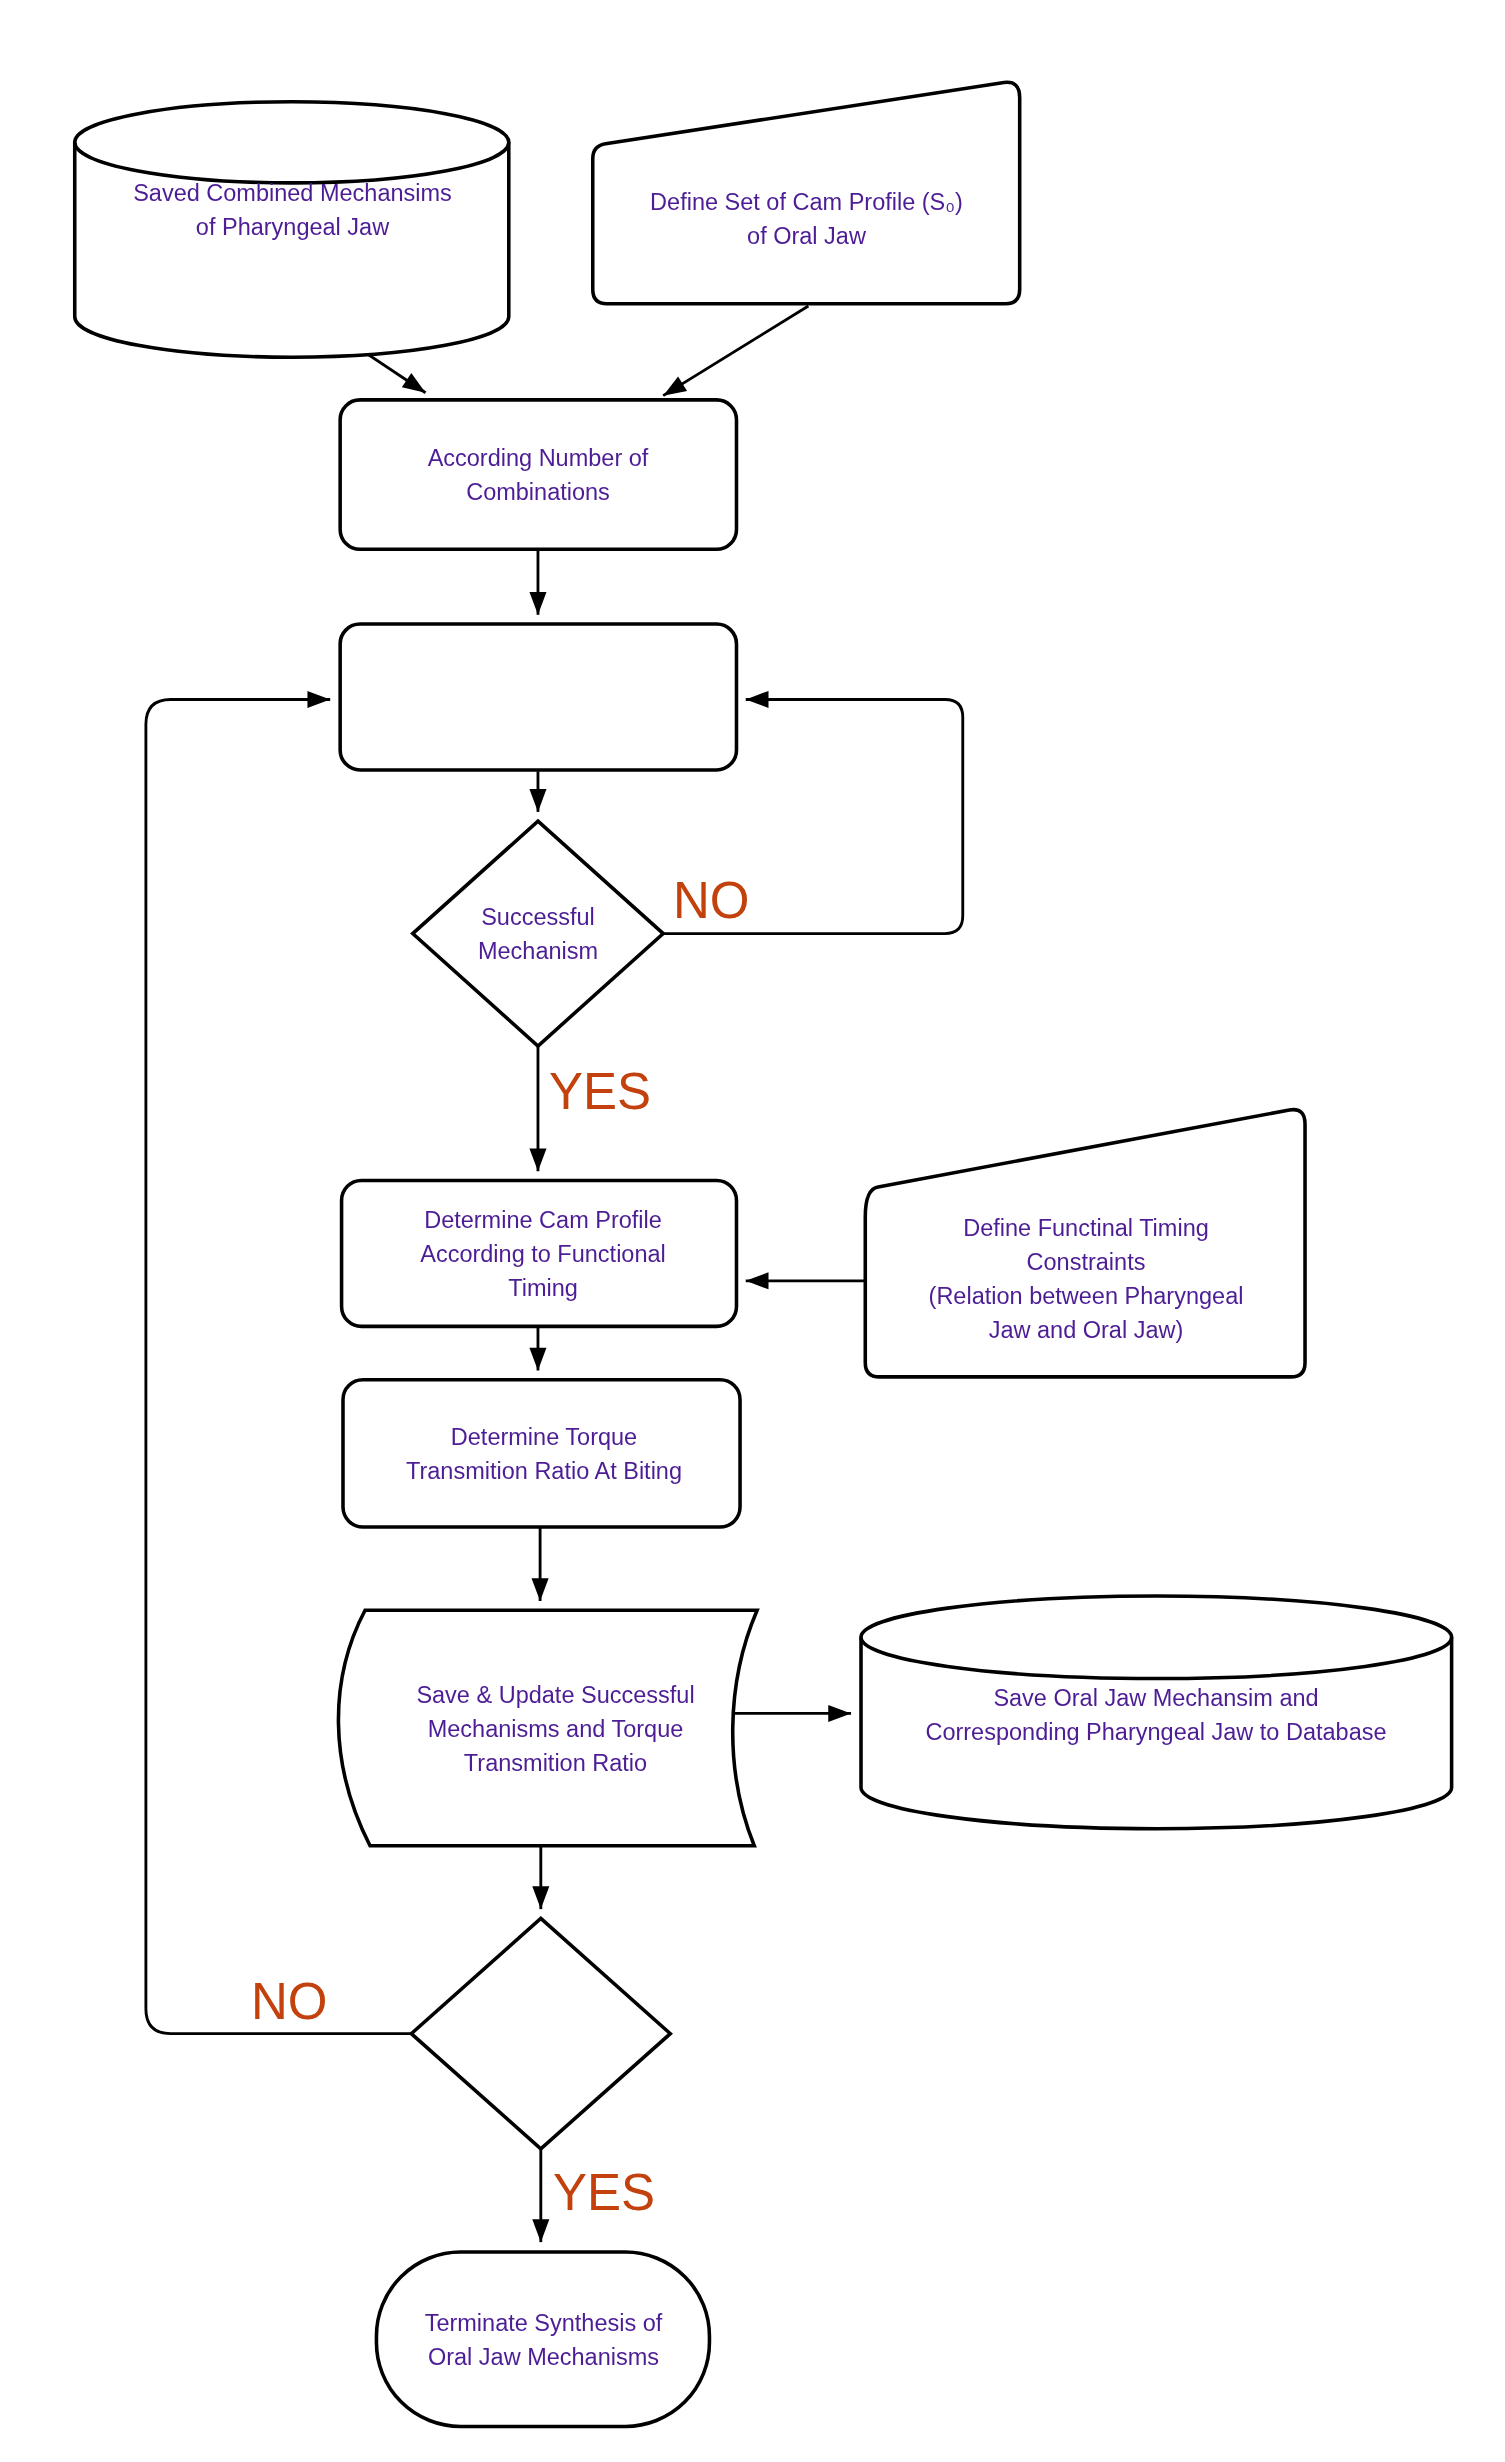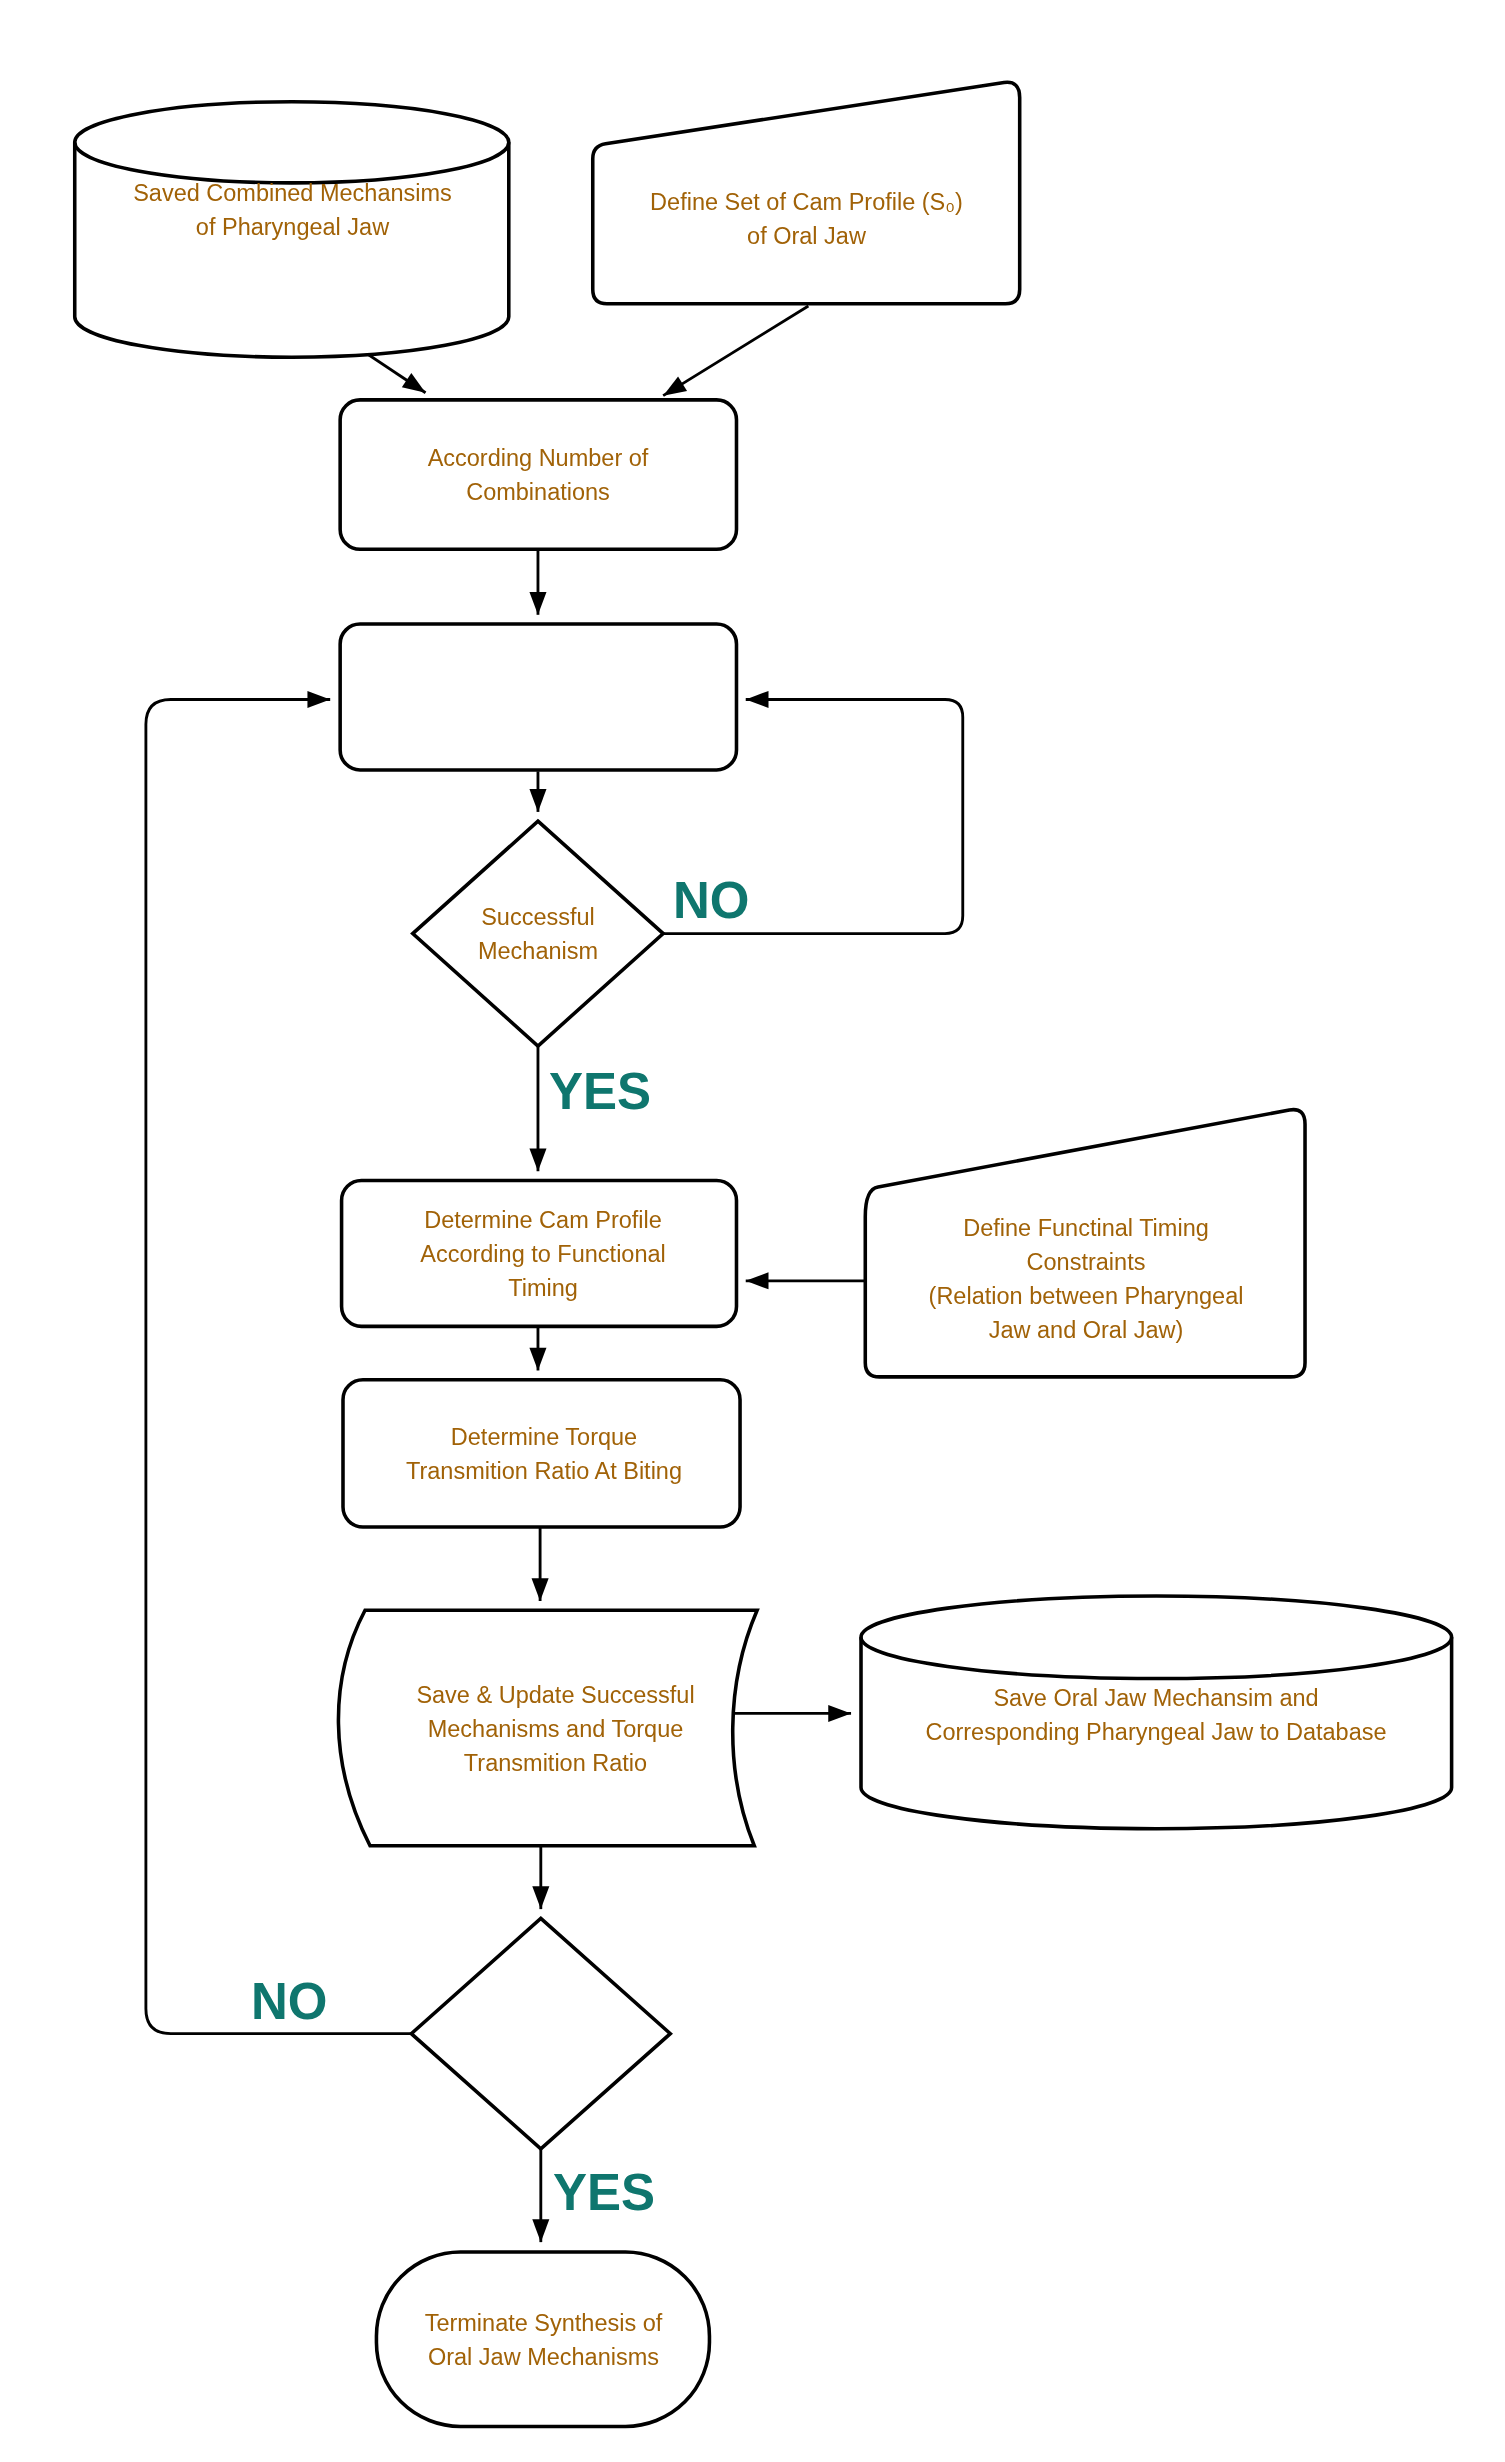--- a/index.html
+++ b/index.html
@@ -18,28 +18,27 @@
   .edge{fill:none;stroke:#000000;stroke-width:4;}
   .node-label{
     position:absolute;
     display:flex;
     align-items:center;
     justify-content:center;
     text-align:center;
     white-space:pre-line;
     font-size:23.5px;
     line-height:34px;
-    color:#a16207;
+    color:#4c1d95;
   }
   .edge-label{
     position:absolute;
     font-size:51px;
     line-height:1;
-    color:#0f766e;
-    font-weight:bold;
+    color:#c2410c;
   }
 </style>
 </head>
 <body>
 
 <div id="canvas">
 
   <svg id="shape-layer" viewBox="0 0 2115 3460" xmlns="http://www.w3.org/2000/svg">
     <defs>
       <marker id="arrow" markerUnits="userSpaceOnUse" markerWidth="40" markerHeight="30" refX="34" refY="14" orient="auto">

